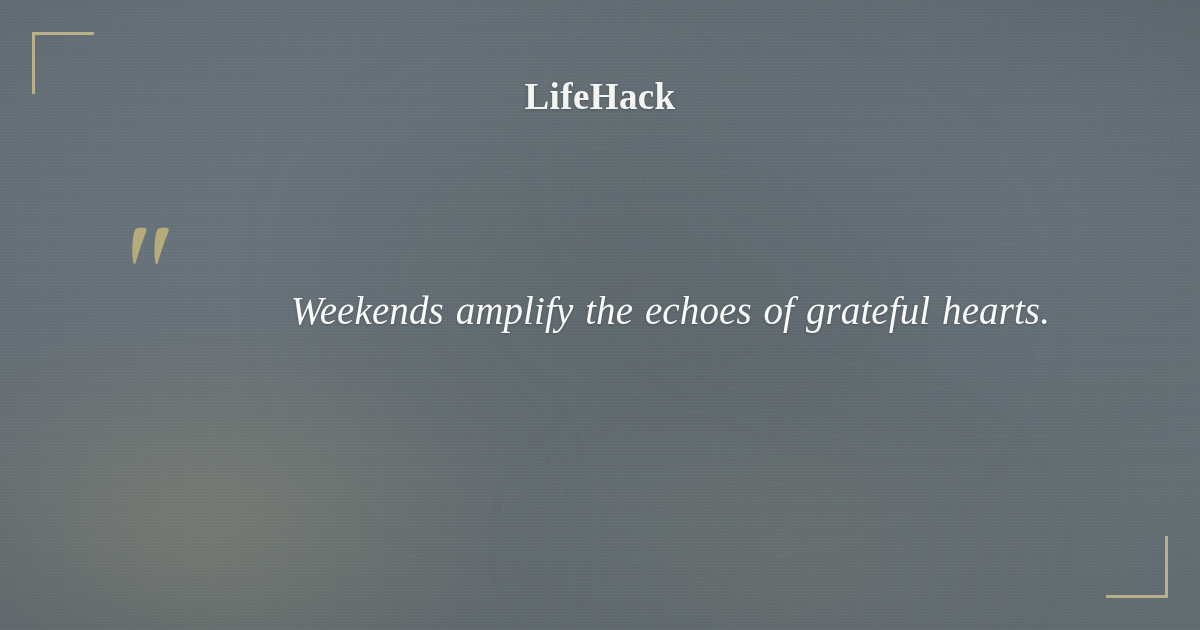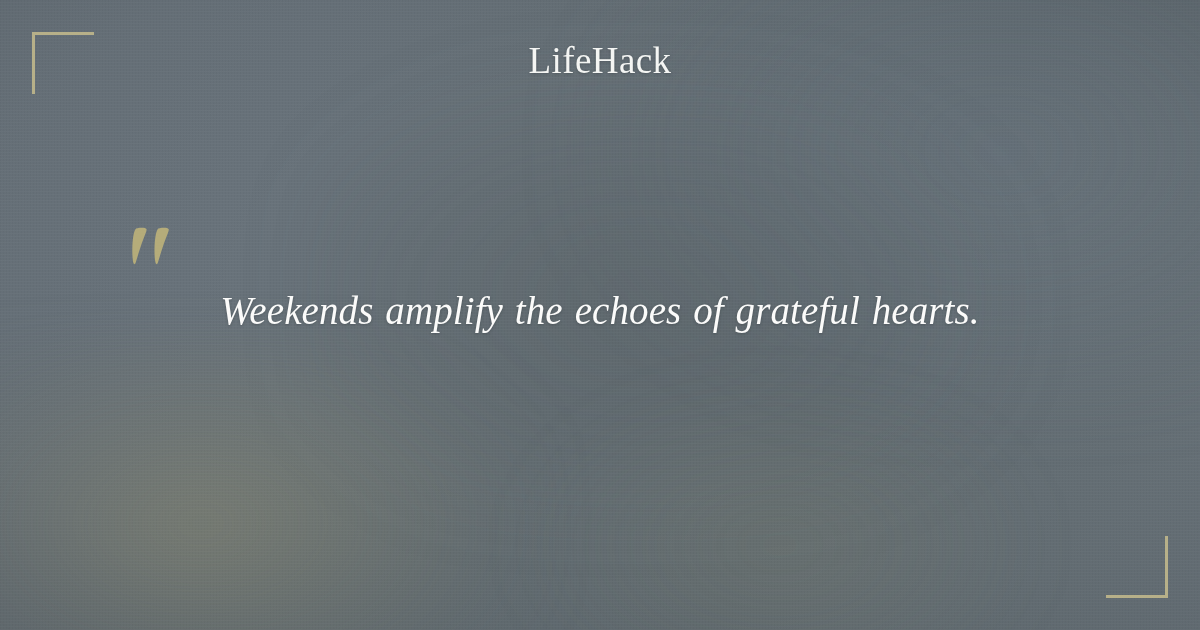--- a/index.html
+++ b/index.html
@@ -135,25 +135,26 @@
     position: absolute;
     left: 0;
     right: 0;
     top: 42px;
     text-align: center;
   }
   .brand-name {
     display: inline-block;
     font-family: "Liberation Serif", "DejaVu Serif", serif;
     font-size: 37px;
-    font-weight: 400;
+    font-weight: 700;
     line-height: 1;
     color: #f4f5f3;
     letter-spacing: 0.4px;
     text-shadow: 0 1px 3px rgba(30,36,40,0.30);
+    margin-top: 36px;
   }
 
   
   .quote-mark {
     position: absolute;
     left: 131px;
     top: 226px;
     width: 46px;
     height: 44px;
   }
@@ -168,21 +169,21 @@
   }
   .quote-text {
     font-family: "Liberation Serif", "DejaVu Serif", serif;
     font-style: italic;
     font-weight: 400;
     font-size: 39px;
     line-height: 1.28;
     color: #fbfbfa;
     letter-spacing: 0.1px;
     word-spacing: 2px;
-    text-align: center;
+    text-align: right;
     text-shadow: 0 1px 3px rgba(30,36,40,0.28);
     white-space: nowrap;
   }
 </style>
 </head>
 <body>
 
 <div class="card">
 
   <div class="bg-base"></div>

